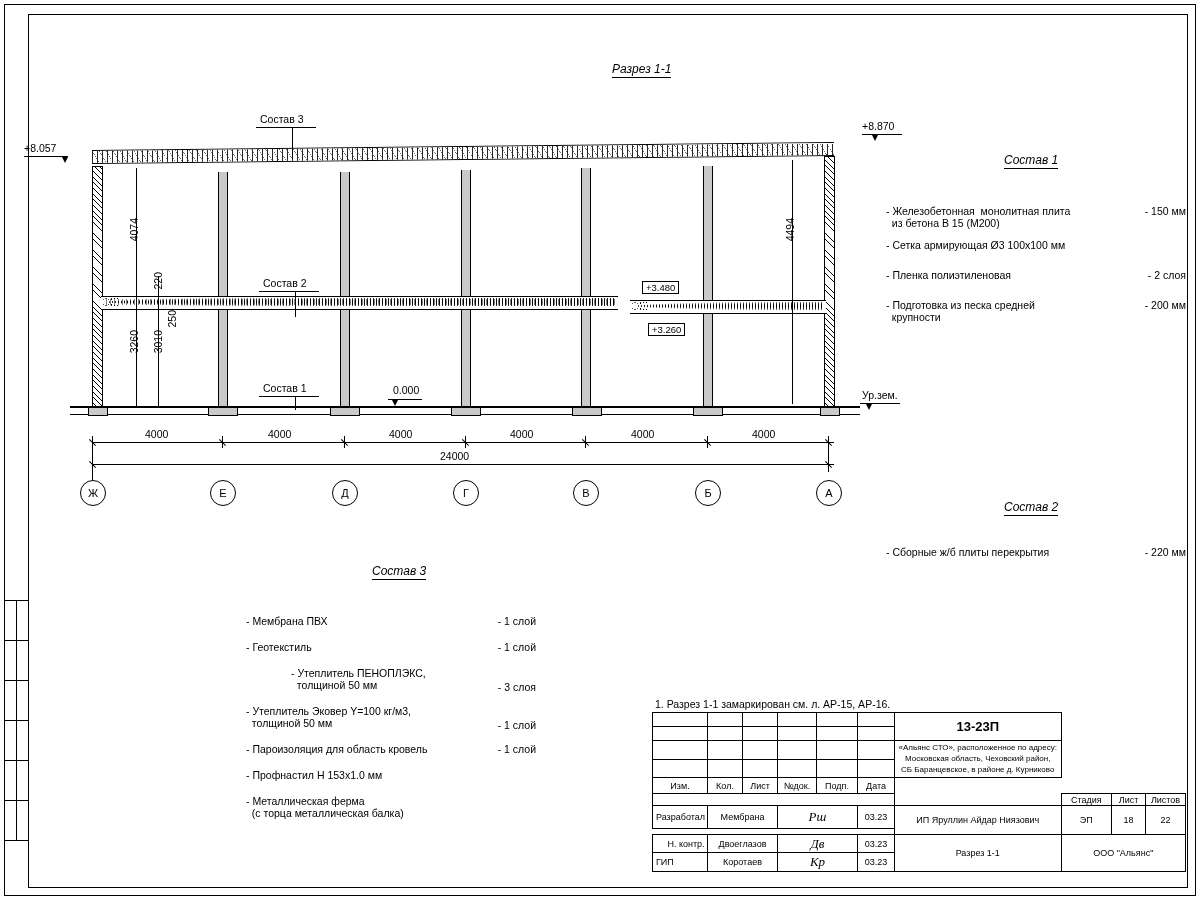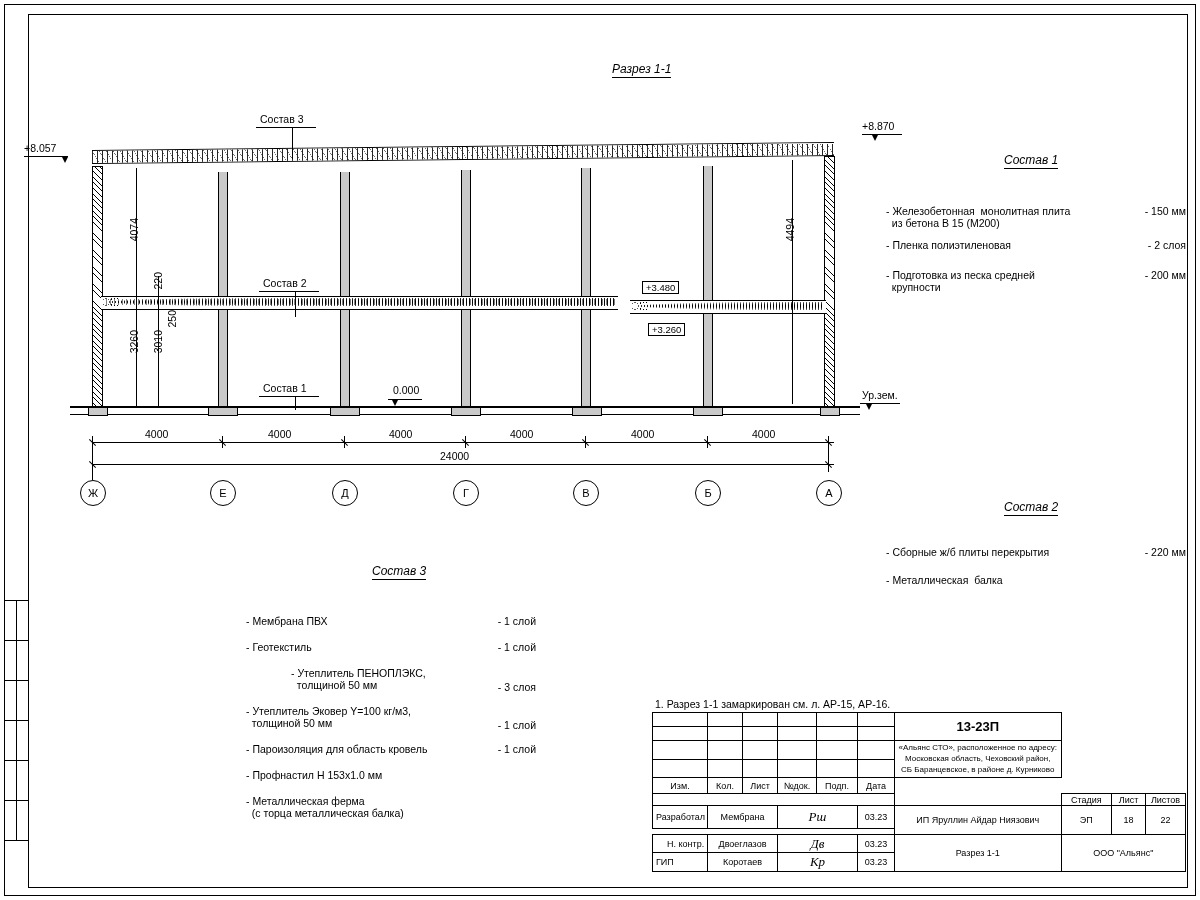--- a/index.html
+++ b/index.html
@@ -193,39 +193,39 @@
     </div>
 
   <div class="lbl t12 ital underline-title" style="left:1004px;top:153px;">Состав 1</div>
   <div style="position:absolute;left:886px;top:205px;width:300px;">
     <div style="position:relative;height:34px;">
         <div class="t10" style="white-space:pre;">- Железобетонная  монолитная плита
   из бетона В 15 (М200)</div>
         <div class="t10" style="position:absolute;right:0;top:0;">- 150 мм</div>
       </div>
     <div style="position:relative;height:30px;">
+        <div class="t10" style="white-space:pre;">- Сетка армирующая Ø3 100х100 мм</div>
+        <div class="t10" style="position:absolute;right:0;top:0;"></div>
+      </div>
+    <div style="position:relative;height:30px;">
         <div class="t10" style="white-space:pre;">- Пленка полиэтиленовая</div>
         <div class="t10" style="position:absolute;right:0;top:0;">- 2 слоя</div>
       </div>
     <div style="position:relative;height:34px;">
         <div class="t10" style="white-space:pre;">- Подготовка из песка средней
   крупности</div>
         <div class="t10" style="position:absolute;right:0;top:0;">- 200 мм</div>
       </div>
   </div>
 
   <div class="lbl t12 ital underline-title" style="left:1004px;top:500px;">Состав 2</div>
   <div style="position:absolute;left:886px;top:546px;width:300px;">
     <div style="position:relative;height:28px;">
         <div class="t10" style="white-space:pre;">- Сборные ж/б плиты перекрытия</div>
         <div class="t10" style="position:absolute;right:0;top:0;">- 220 мм</div>
-      </div>
-    <div style="position:relative;height:26px;">
-        <div class="t10" style="white-space:pre;">- Металлическая  балка</div>
-        <div class="t10" style="position:absolute;right:0;top:0;"></div>
       </div>
   </div>
 
   <div class="lbl t12 ital underline-title" style="left:372px;top:564px;">Состав 3</div>
   <div style="position:absolute;left:246px;top:615px;width:290px;">
     <div style="position:relative;height:26px;">
         <div class="t10" style="white-space:pre;">- Мембрана ПВХ</div>
         <div class="t10" style="position:absolute;right:0;top:0;">- 1 слой</div>
       </div>
     <div style="position:relative;height:26px;">
@@ -339,21 +339,21 @@
         <td rowspan="2">18</td>
         <td rowspan="2">22</td>
       </tr>
       <tr>
             <td style="height:4px;border:none;"></td>
             <td colspan="2" style="border:none;"></td>
             <td colspan="2" style="border:none;"></td>
             <td style="border:none;"></td>
           </tr>
       <tr>
-        <td style="height:14px;text-align:left;padding-left:14px;">Н. контр.</td>
+        <td style="height:14px;text-align:center;padding-left:14px;">Н. контр.</td>
         <td colspan="2">Двоеглазов</td>
         <td colspan="2" class="sig">Дв</td>
         <td>03.23</td>
         <td colspan="2" rowspan="2">Разрез 1-1</td>
         <td colspan="3" rowspan="2">ООО "Альянс"</td>
       </tr>
       <tr>
         <td style="height:14px;text-align:left;padding-left:3px;">ГИП</td>
         <td colspan="2">Коротаев</td>
         <td colspan="2" class="sig">Кр</td>

